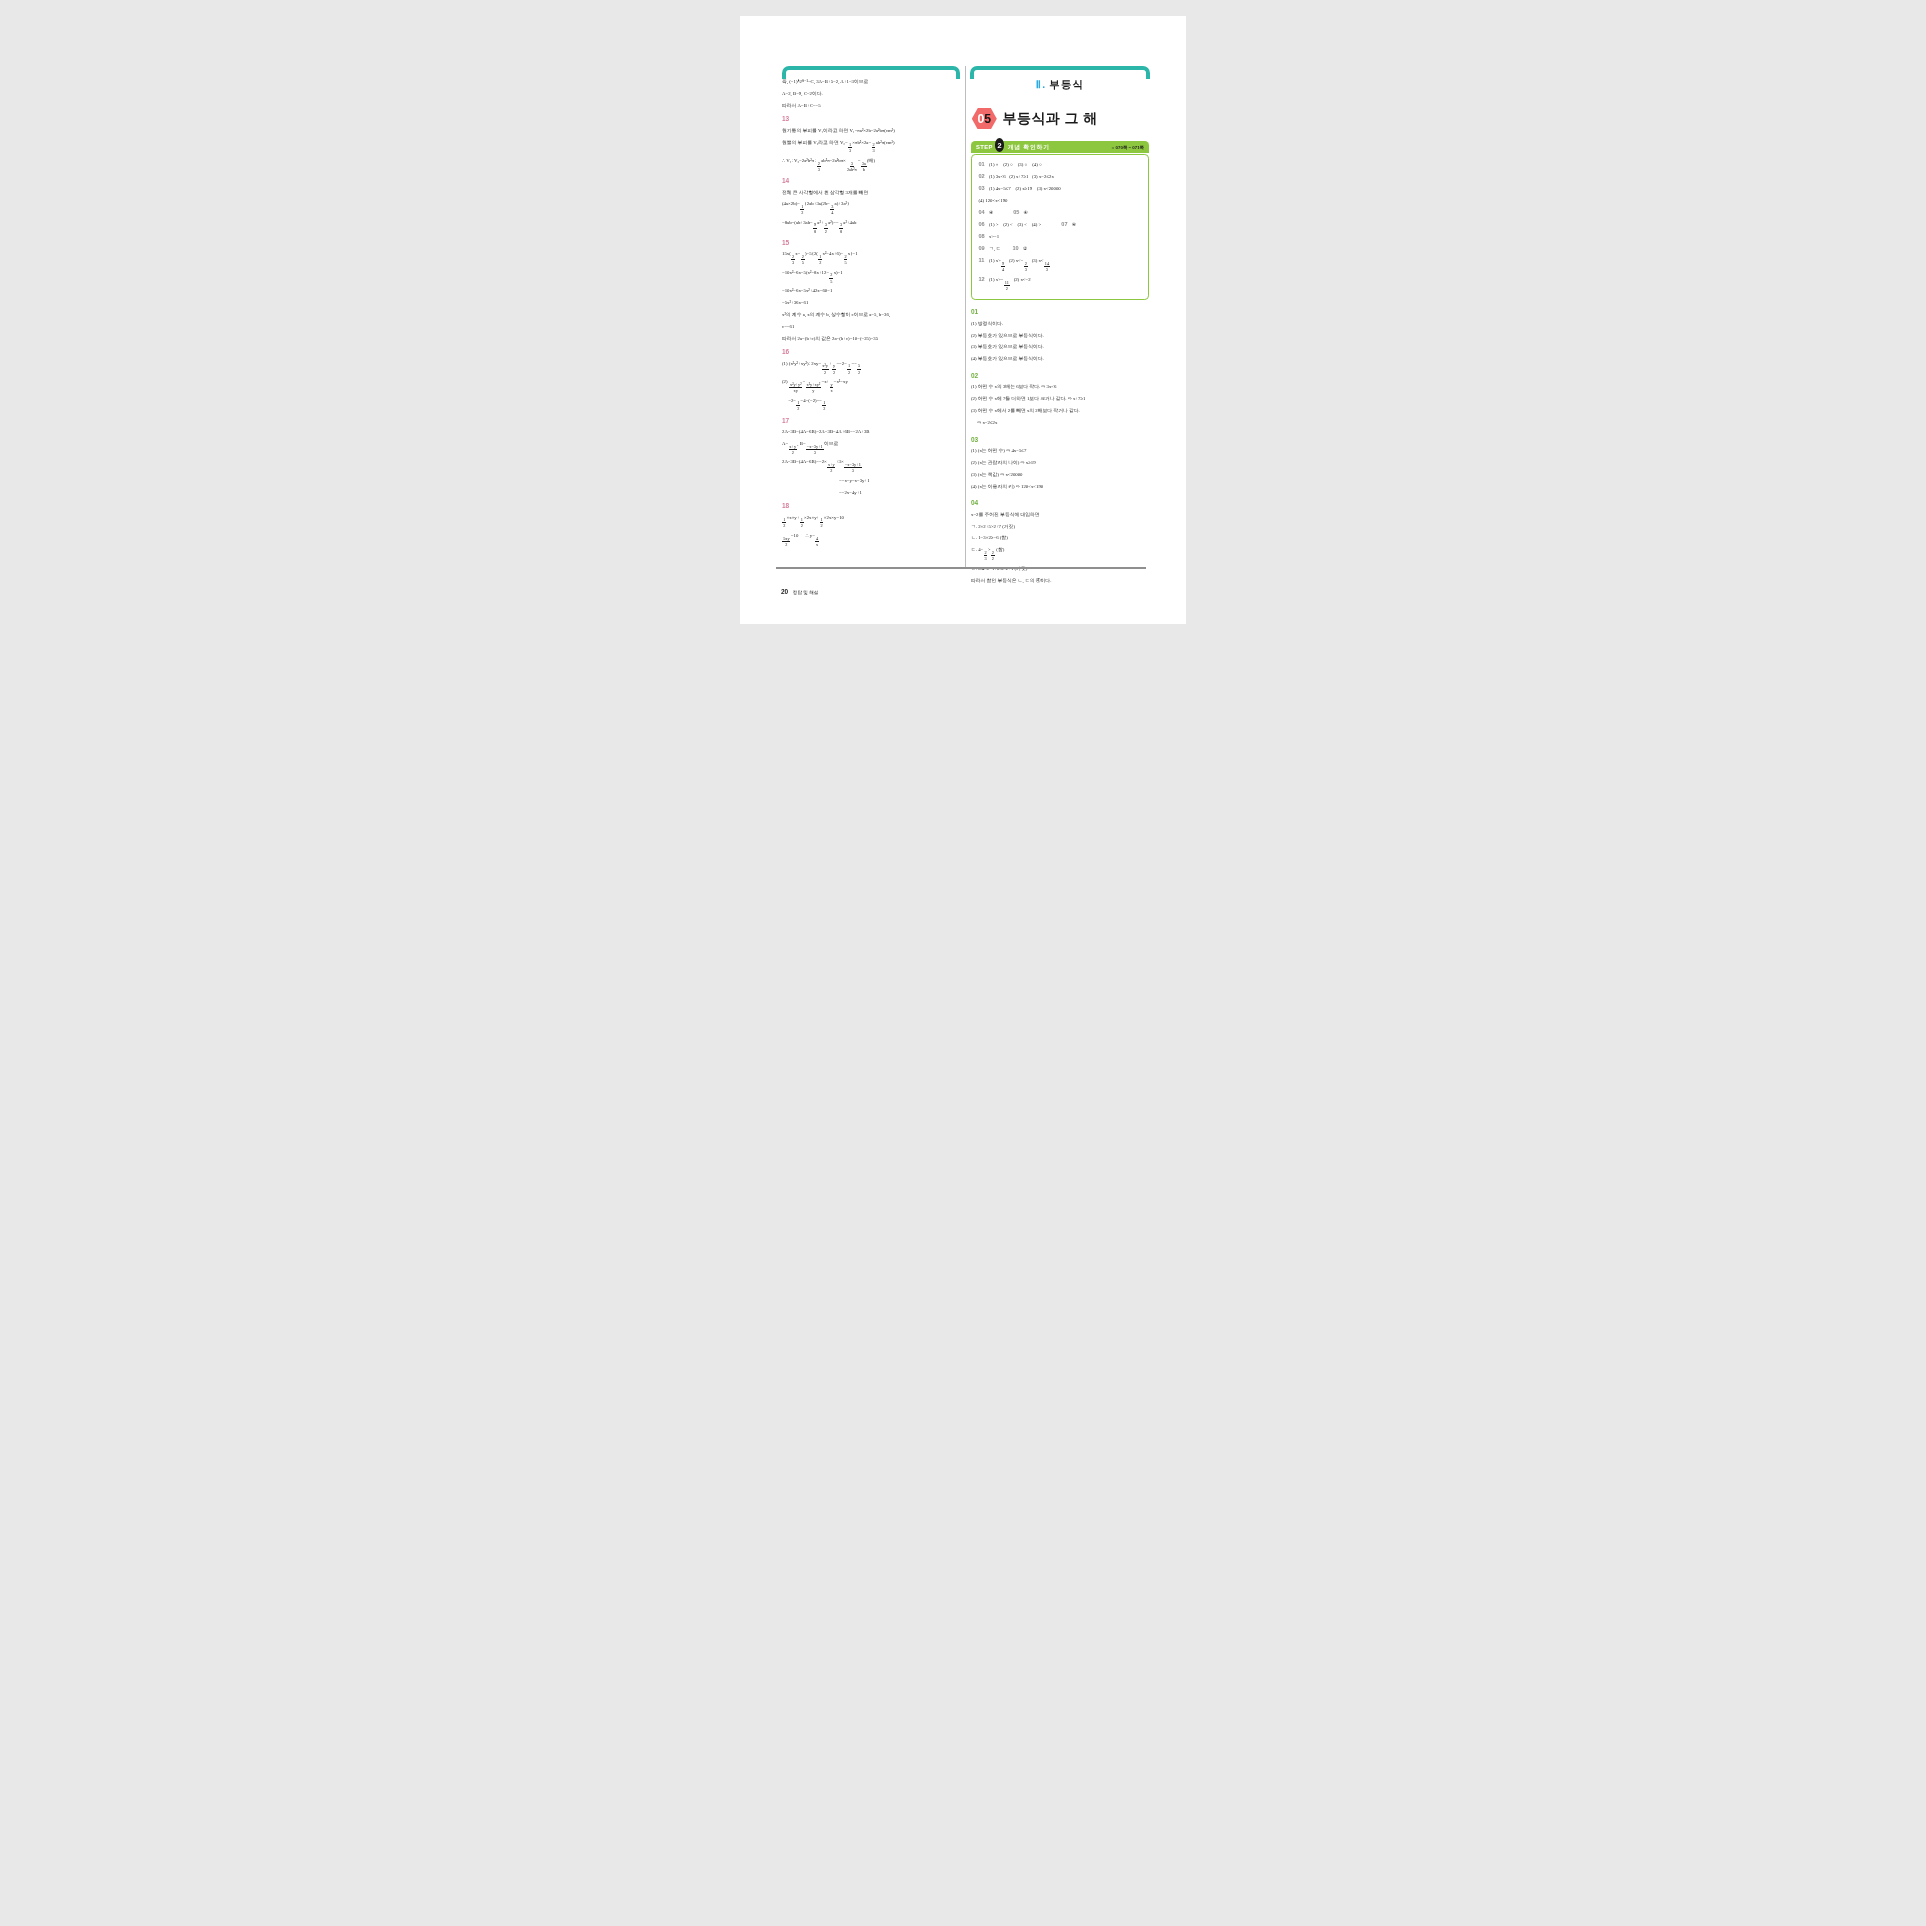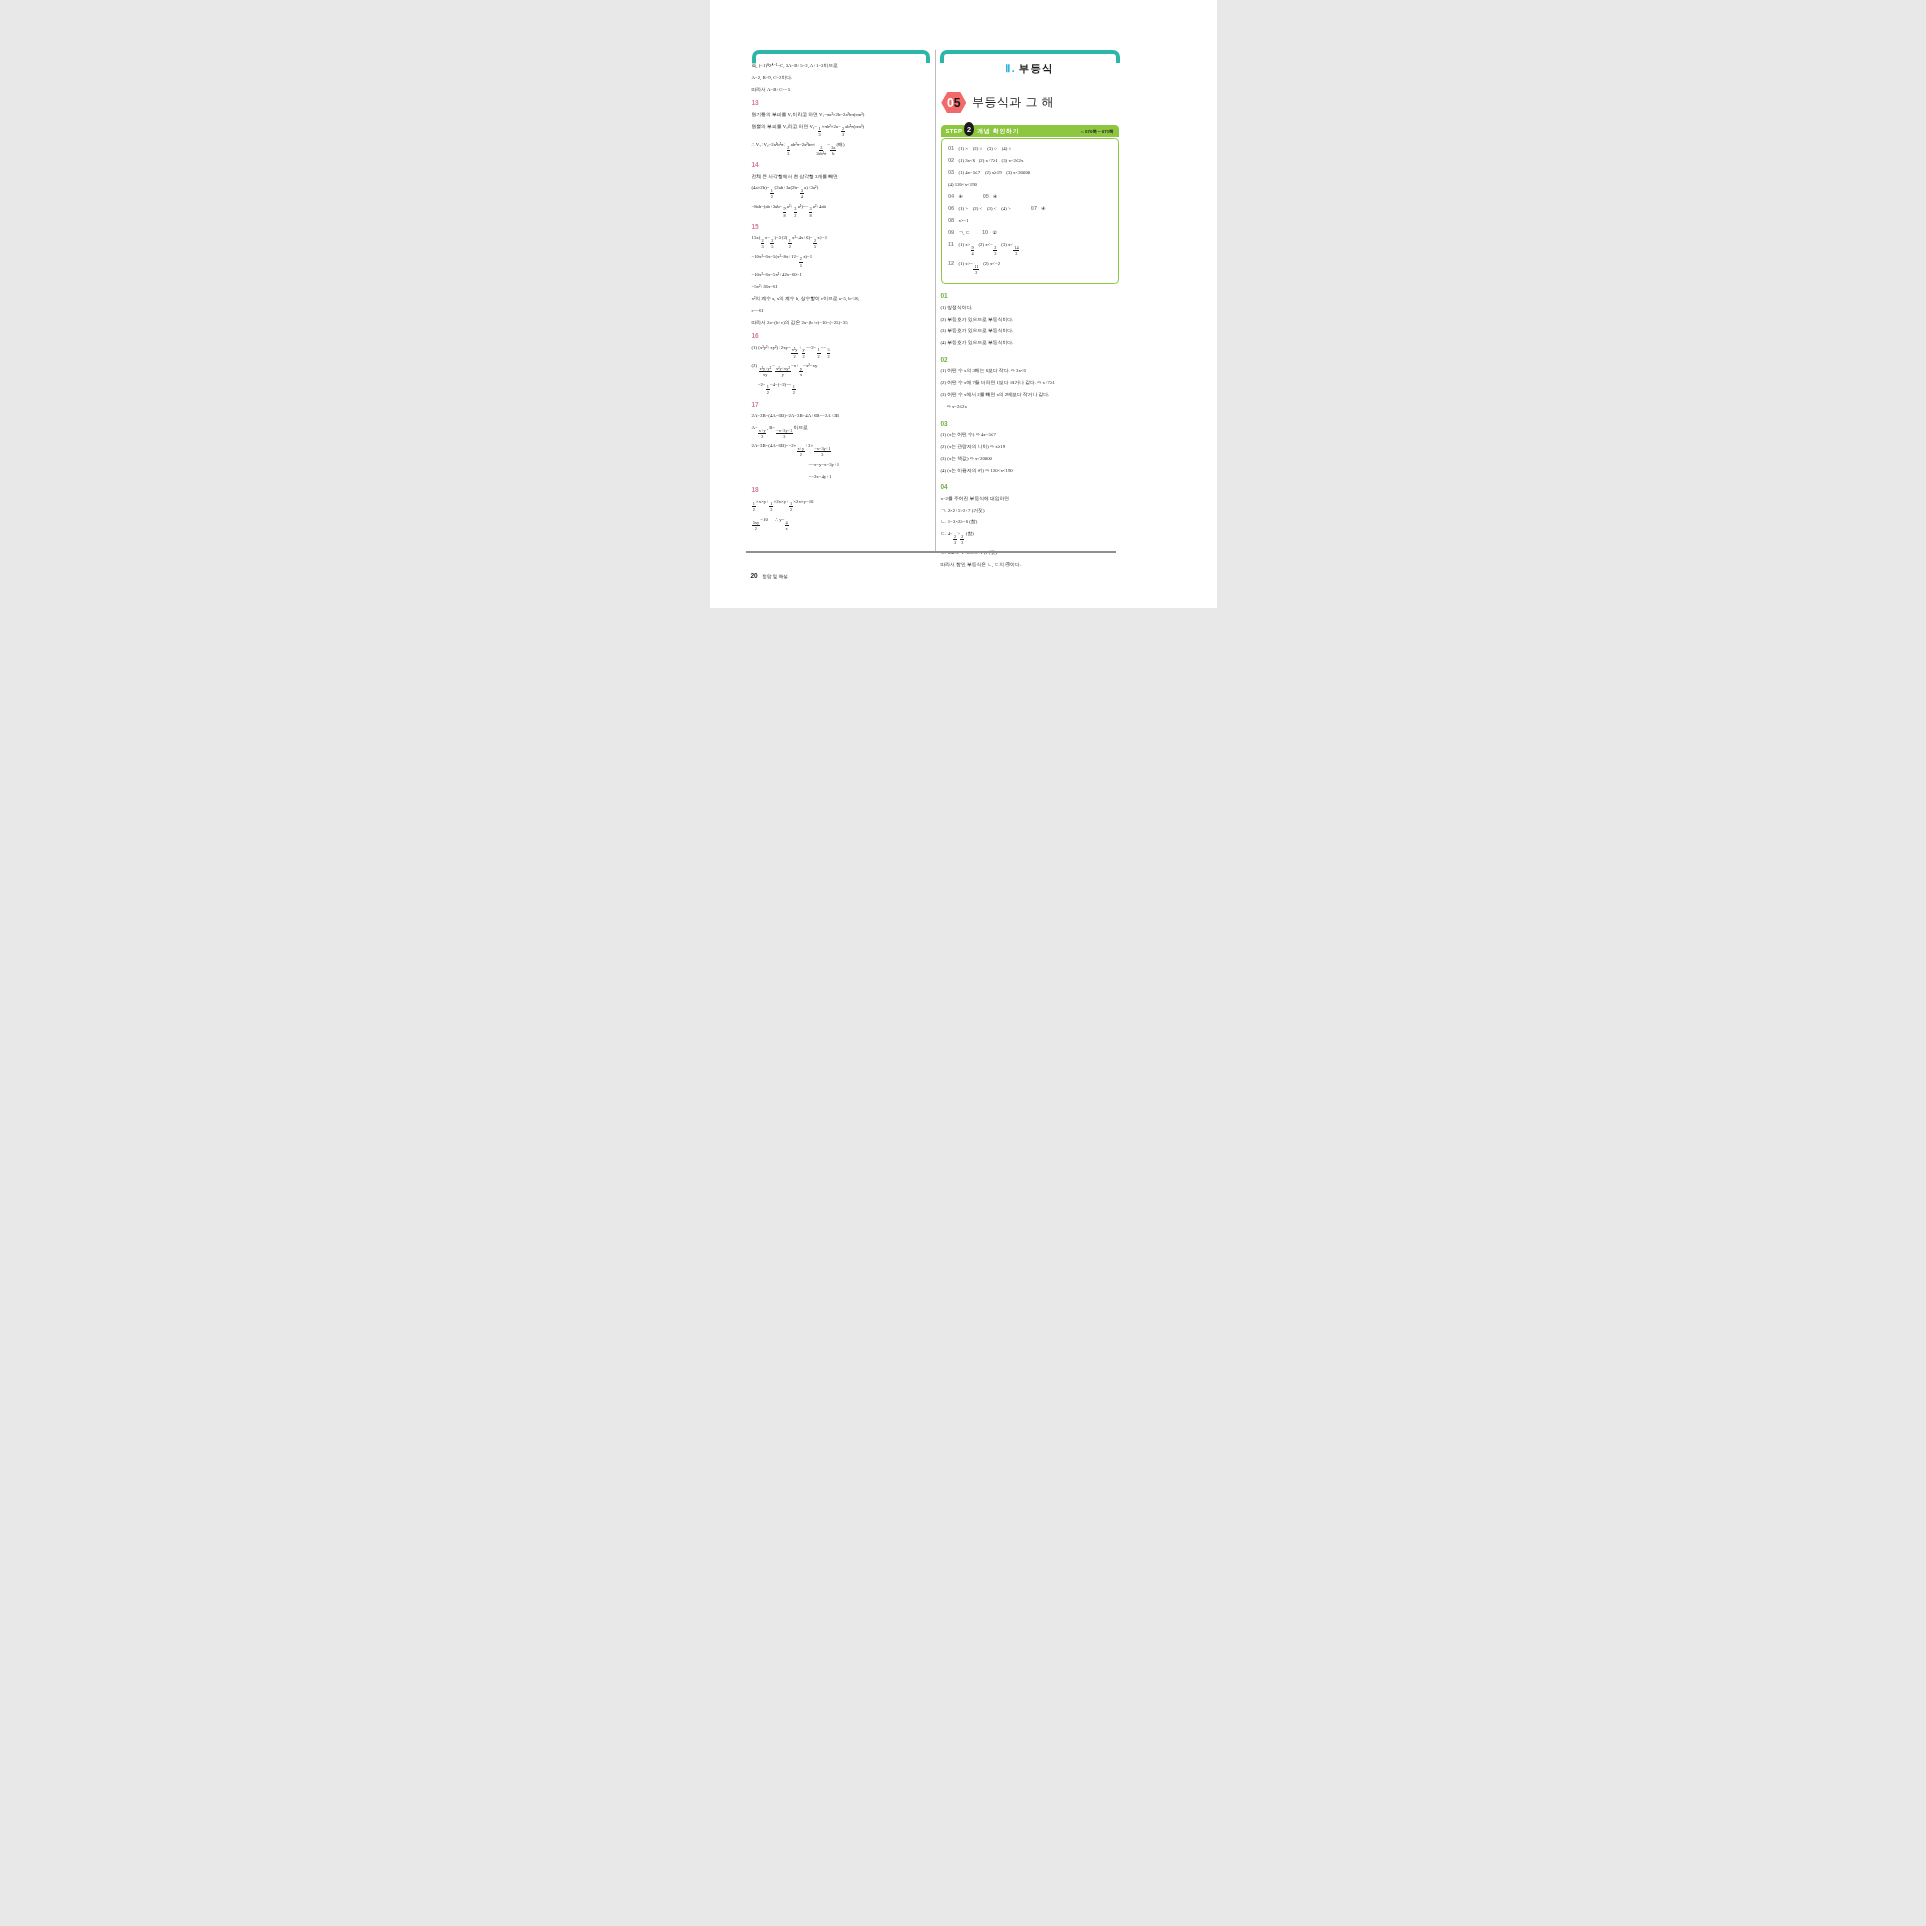--- a/index.html
+++ b/index.html
@@ -1,16 +1,16 @@
 <!DOCTYPE html>
 <html style="font-size:6.2px"><head>
 <meta charset="utf-8">
 <style>
   html,body{margin:0;padding:0;background:#e8e8e8;}
-  .page{position:relative;width:507px;height:608px;margin:0 auto;background:#ffffff;
+  .page{position:relative;width:446px;height:608px;margin:16px auto;background:#ffffff;
         font-family:"Liberation Serif","DejaVu Serif",serif;color:#1a1a1a;overflow:hidden;}
 
   
   .bracket{position:absolute;top:50px;height:13px;box-sizing:border-box;
            border-top:4.6px solid #2cb6aa;border-left:4.2px solid #2cb6aa;border-right:4.2px solid #2cb6aa;
            border-radius:7px 7px 0 0;}
   .bracket-left{left:42px;width:178px;}
   .bracket-right{left:230px;width:180px;}
 
   .divider-v{position:absolute;left:225px;top:50px;width:0.4px;height:501px;background:#bdbdbd;}
@@ -43,21 +43,21 @@
   .unit-row{display:flex;align-items:center;gap:5.8px;margin:16px 0 0 0.8px;}
   .hexagon{width:25px;height:21.6px;flex:none;
            background-color:#f2696a;
            background-image:radial-gradient(#df5757 0.5px,transparent 0.6px);
            background-size:3.5px 3.5px;
            clip-path:polygon(24% 0,76% 0,100% 50%,76% 100%,24% 100%,0 50%);
            display:flex;align-items:center;justify-content:center;
            font-family:"Liberation Sans",sans-serif;font-weight:bold;font-size:12.3px;line-height:1;}
   .hex-zero{color:#ffffff;}
   .hex-five{color:#151515;}
-  .unit-title{font-family:"Liberation Sans",sans-serif;font-weight:normal;font-size:12px;letter-spacing:0.4px;}
+  .unit-title{font-family:"Liberation Sans",sans-serif;font-weight:bold;font-size:14px;letter-spacing:0.4px;}
 
   .step-bar{position:relative;margin-top:11.6px;height:12px;background:#8dc63f;
             border-radius:4.2px 4.2px 0 0;display:flex;align-items:center;padding:0 5px;}
   .step-label{color:#ffffff;font-family:"Liberation Sans",sans-serif;font-weight:bold;
               font-size:5.8px;letter-spacing:0.4px;}
   .step-badge{position:relative;top:-1.9px;margin:0 3.5px 0 1.9px;width:9.6px;height:14px;flex:none;
               background:#1a1a1a;border-radius:50%;color:#ffffff;display:flex;align-items:center;
               justify-content:center;font-family:"Liberation Sans",sans-serif;font-weight:bold;font-size:7.3px;}
   .step-title{color:#ffffff;font-family:"Liberation Sans",sans-serif;font-weight:bold;
               font-size:5.8px;letter-spacing:0.8px;}

